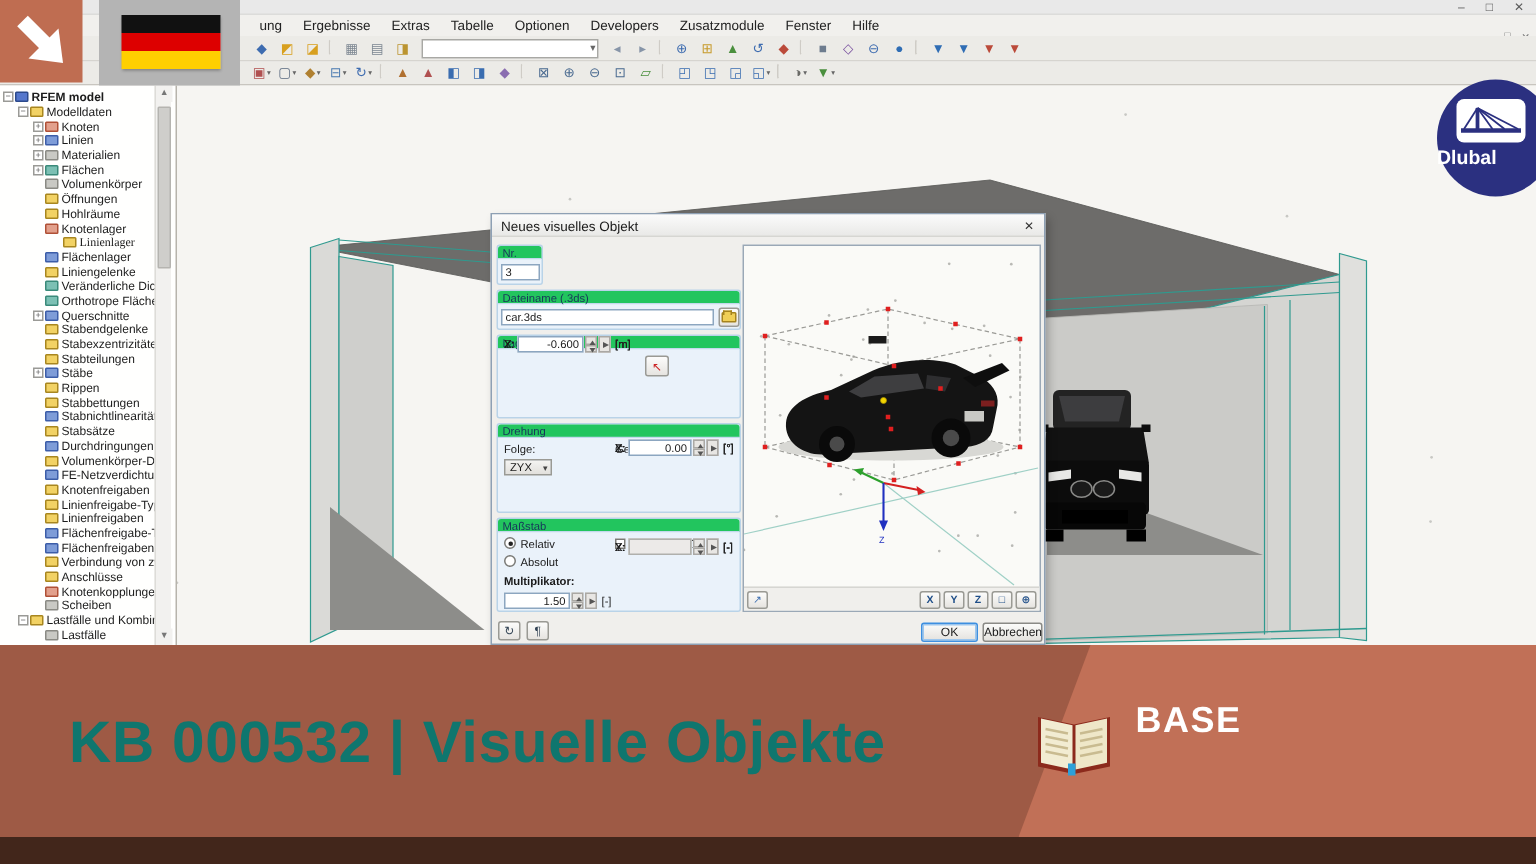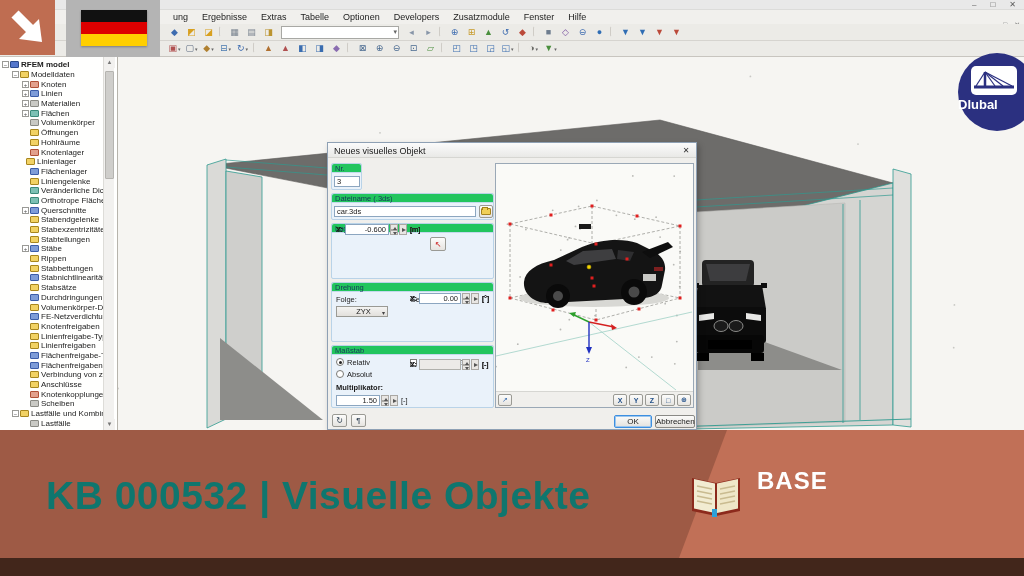--- a/index.html
+++ b/index.html
@@ -360,21 +360,21 @@
           <span class="ic ic-yellow"></span>
           <span class="tlabel">Hohlräume</span>
         </div>
 
         <div class="trow" style="padding-left: 22px;">
           <span class="texp"></span>
           <span class="ic ic-red"></span>
           <span class="tlabel">Knotenlager</span>
         </div>
 
-        <div class="trow" style="padding-left: 18px;">
+        <div class="trow" style="padding-left: 34px; font-family: Liberation Serif, serif;">
           <span class="texp"></span>
           <span class="ic ic-yellow"></span>
           <span class="tlabel">Linienlager</span>
         </div>
 
         <div class="trow" style="padding-left: 22px;">
           <span class="texp"></span>
           <span class="ic ic-blue"></span>
           <span class="tlabel">Flächenlager</span>
         </div>
@@ -657,21 +657,21 @@
             <span class="slide" style="left:67px;"></span>
             <span class="unit" style="left:78px;">[m]</span>
           </div>
         </div>
       <div class="sqbtn" style="left:98px;top:13px;width:16px;height:14px;font-size:8px;color:#c22;">↖</div>
     </div>
 
     <div class="grp" style="left:3px;top:139px;width:163px;height:60px;">
       <div class="gh">Drehung</div>
       <span class="ctl-label" style="position:absolute;left:4px;top:12px;">Folge:</span>
-      <span class="dd" style="left:4px;top:23px;width:52px;height:11px;text-align:center;">ZYX</span>
+      <span class="dd" style="left:4px;top:23px;width:32px;height:11px;">ZYX</span>
       <span class="ctl-label" style="position:absolute;left:78px;top:12px;">Gedreht um</span>
       <div style="position:absolute;left:0;top:10px;width:100%;">
 
           <div class="numrow">
             <span class="axlbl" style="left:78px;">Z:</span>
             <span class="numbox" style="left:87px;width:42px;">0.00</span>
             <span class="spin" style="left:130px;">
               <i class="su"></i>
               <i class="sd"></i>
             </span>

